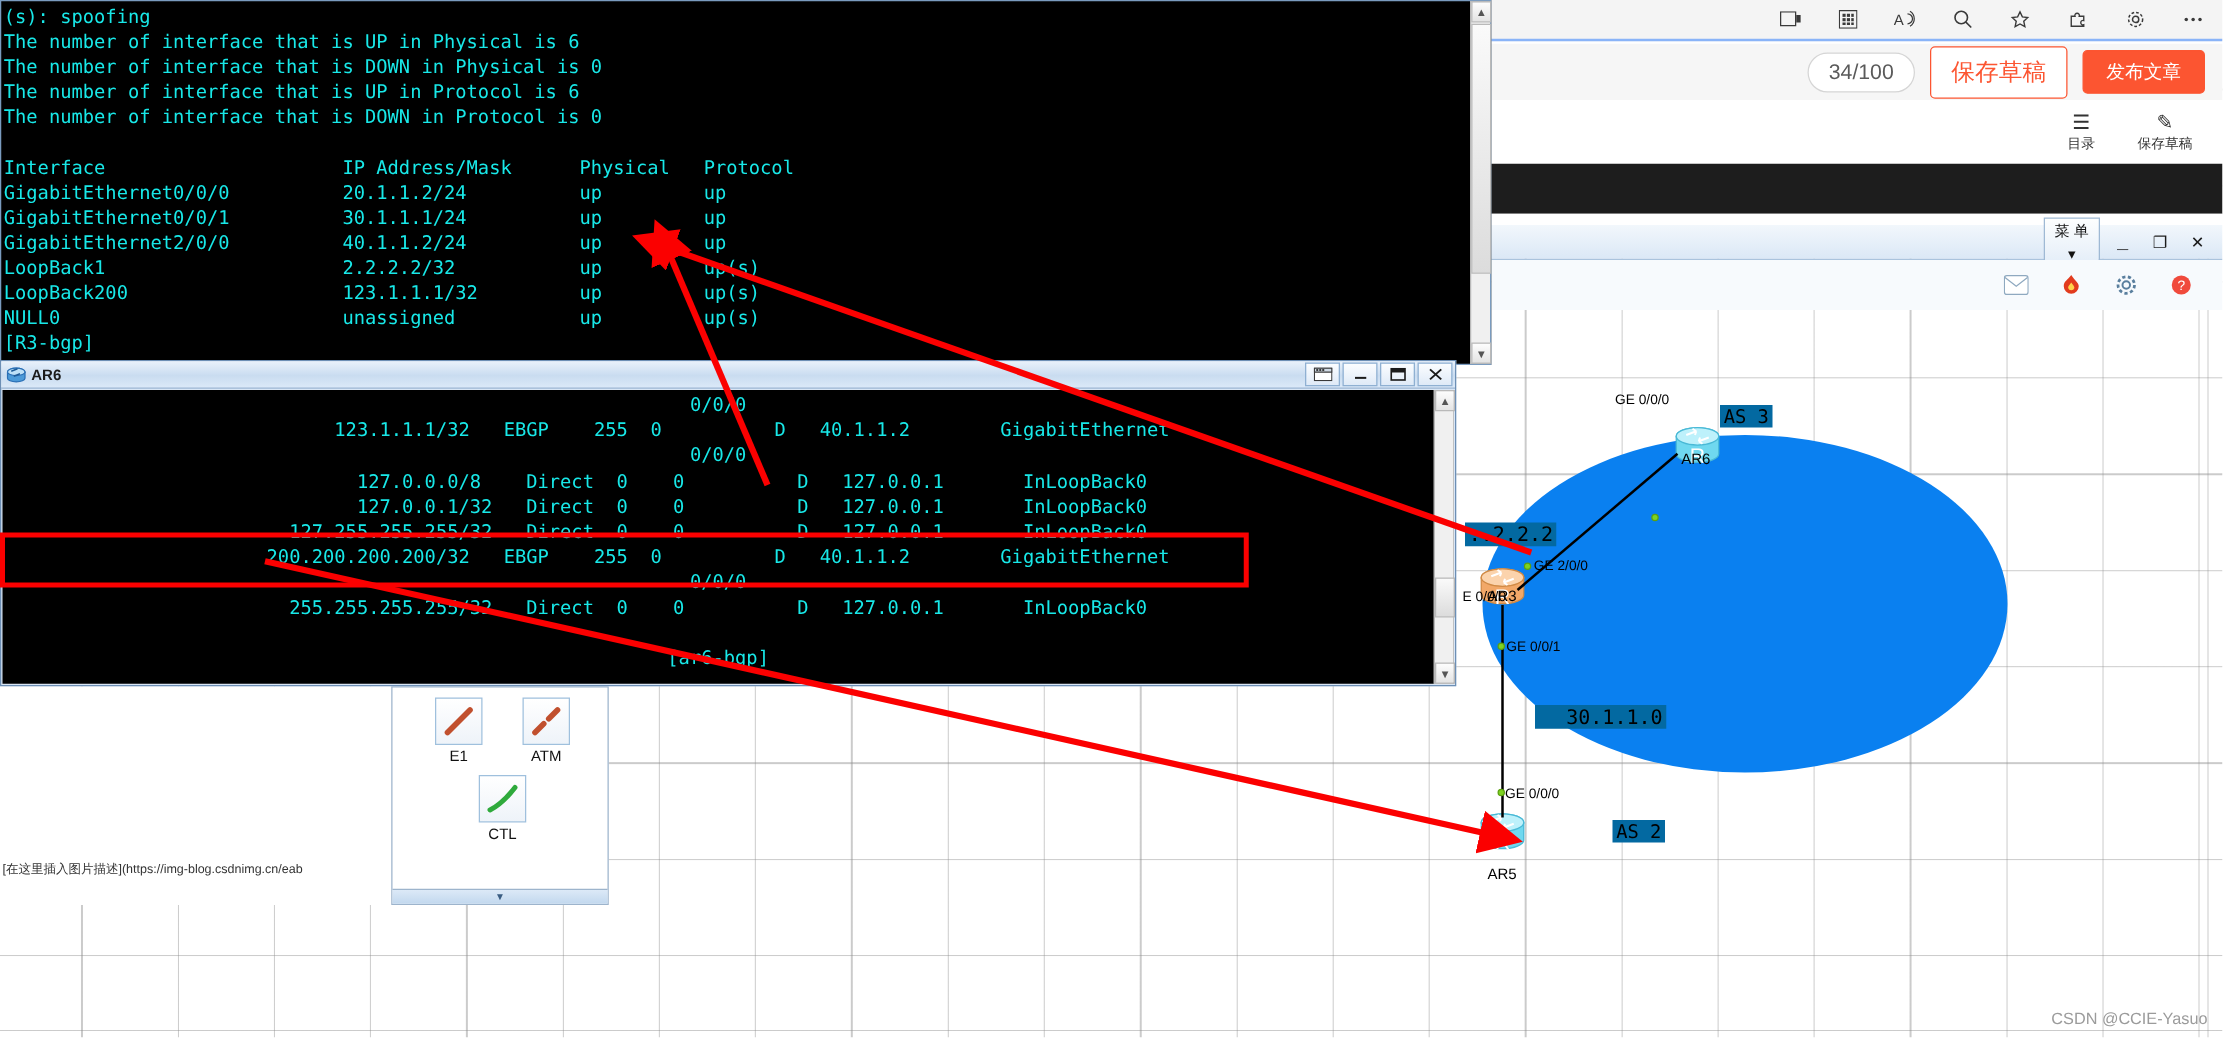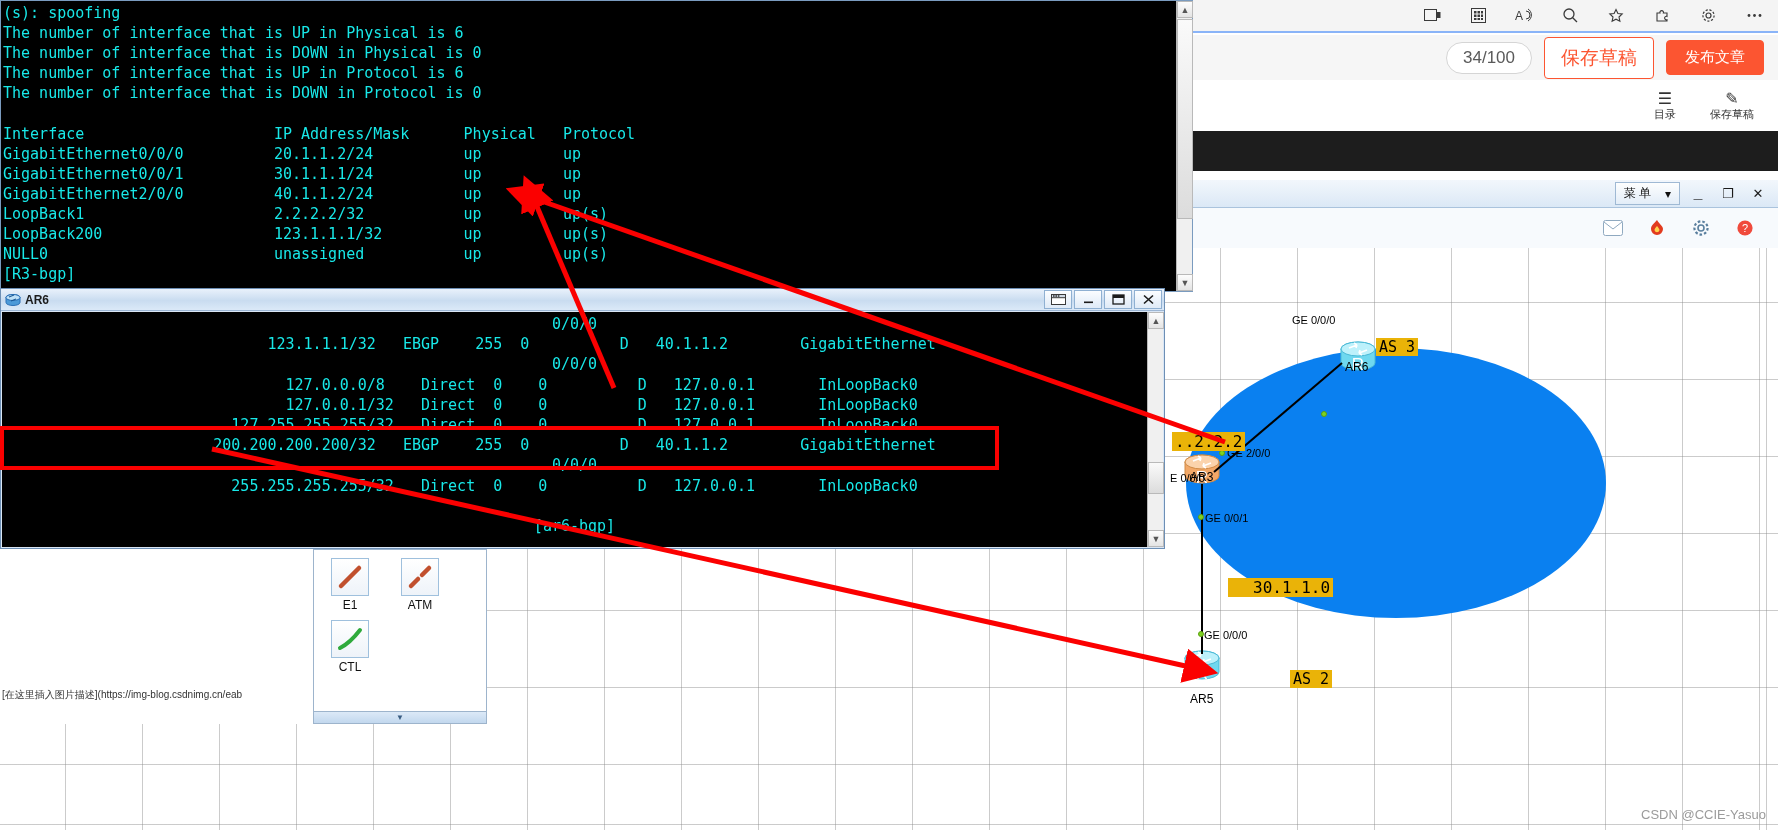--- a/index.html
+++ b/index.html
@@ -47,21 +47,21 @@
   .ar6-body { position:absolute; left:1px; right:1px; top:23px; bottom:1px; background:#000;text-align:center; }
   .ar6-text { position:absolute; left:2px; top:2px; right:18px; bottom:2px;
               color:#18e8e8; font-family:"DejaVu Sans Mono","Liberation Mono",monospace;
               font-size:15px; line-height:20.2px; white-space:pre; overflow:hidden; }
   .ar6-scroll { position:absolute; right:0; top:0; width:16px; bottom:0;
                 background:#f0f0f0; border-left:1px solid #b9b9b9; }
 
   
   .palette { position:absolute; left:313px; top:549px; width:174px; height:175px;
              background:#ffffff; border:1px solid #9db4cc; }
-  .pal-grid { display:flex; flex-wrap:wrap; padding:8px 6px 0 10px; gap:4px 18px; }
+  .pal-grid { display:flex; flex-wrap:wrap; padding:8px 6px 0 10px; gap:4px 18px;justify-content:center; }
   .pal-item { width:52px; text-align:center; }
   .pal-ico { width:38px; height:38px; margin:0 auto; border:1px solid #9fc0dd;
              background:linear-gradient(#ffffff,#eef3f9); position:relative; }
   .pal-ico svg { position:absolute; left:0; top:0; }
   .pal-lbl { font-size:12px; color:#111; margin-top:2px; }
   .pal-footer { position:absolute; left:0; right:0; bottom:0; height:12px;
                 background:linear-gradient(#dce9f7,#c2d8ee); border-top:1px solid #9db4cc;
                 display:flex; align-items:center; justify-content:center;
                 font-size:8px; color:#3a5d82; }
   .left-panel { position:absolute; left:0; top:549px; width:354px; height:175px;
@@ -96,33 +96,33 @@
              background:#1d1d1d; }
   .br-strip { position:absolute; left:0; top:171px; width:585px; height:9px; background:#fff; }
 
   
   .ensp-bar { position:absolute; left:1193px; top:180px; width:585px; height:28px;
               background:linear-gradient(#f2f7fc,#dbe8f6); border-bottom:1px solid #aac3dd;
               display:flex; align-items:center; justify-content:flex-end;
               gap:6px; padding-right:8px; }
   .menu-pill { border:1px solid #9fb9d4; background:linear-gradient(#fdfefe,#e3edf8);
                font-size:12px; padding:2px 8px; color:#111; display:flex;
-               align-items:center; gap:14px; }
+               align-items:center; gap:2px;flex-direction:column; }
   .wb { width:24px; height:18px; display:flex; align-items:center;
         justify-content:center; font-size:13px; color:#1b1b1b; }
   .ensp-bar2 { position:absolute; left:1193px; top:208px; width:585px; height:40px;
                background:#f7fafd; display:flex; align-items:center;
                justify-content:flex-end; gap:22px; padding-right:22px; }
   .eb-ico { width:22px; height:22px; display:flex; align-items:center;
             justify-content:center; font-size:15px; }
 
   
-  .tag { position:absolute; background:#eab308; color:#000; font-size:16px;
+  .tag { position:absolute; background:#0369a1; color:#000; font-size:16px;
          font-family:"DejaVu Sans Mono","Liberation Mono",monospace; padding:0 3px;
-         white-space:nowrap;margin-top:14px; }
+         white-space:nowrap; }
   .iflbl { position:absolute; font-size:11px; color:#000; white-space:nowrap; }
   .rname { position:absolute; font-size:12px; color:#000; white-space:nowrap; }
   .dot { position:absolute; width:6px; height:6px; border-radius:50%;
          background:#7dd321; border:1px solid #5ca00f; }
   .router { position:absolute; width:40px; height:40px; }
 
   .watermark { position:absolute; right:12px; bottom:8px; font-size:13px;
                color:#9b9b9b; }
 
   

